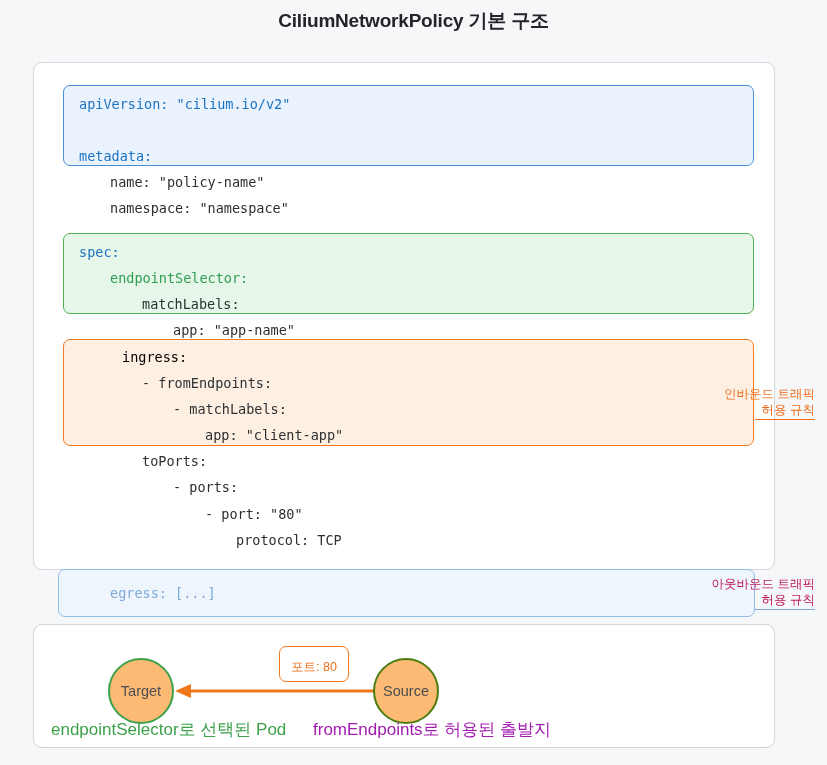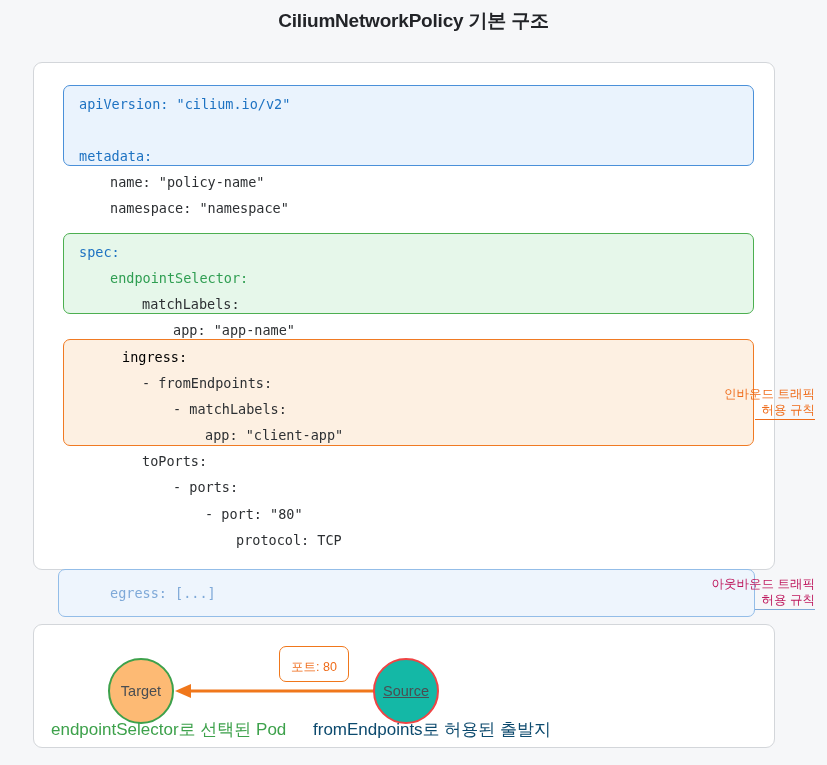--- a/index.html
+++ b/index.html
@@ -122,33 +122,32 @@
   }
   #node-target {
     left: 108px; top: 658px;
     width: 66px; height: 66px;
     background: #fdba74;
     border: 2px solid #3da14b;
   }
   #node-source {
     left: 373px; top: 658px;
     width: 66px; height: 66px;
-    background: #14b8a6;
-    border: 2px solid #ef4444;
+    background: #fdba74;
+    border: 2px solid #4d7c0f;
     z-index: 3;
-    text-decoration: underline;
   }
 
   .node-caption {
     position: absolute;
     font-size: 17px;
     white-space: nowrap;
   }
   #caption-target { left: 51px; top: 718px; color: #3da14b; }
-  #caption-source { left: 313px; top: 718px; color: #0c4a6e; }
+  #caption-source { left: 313px; top: 718px; color: #a21caf; }
 
   #flow-arrow {
     position: absolute;
     left: 175px;
     top: 683px;
     width: 240px;
     height: 16px;
     z-index: 2;
   }
 

